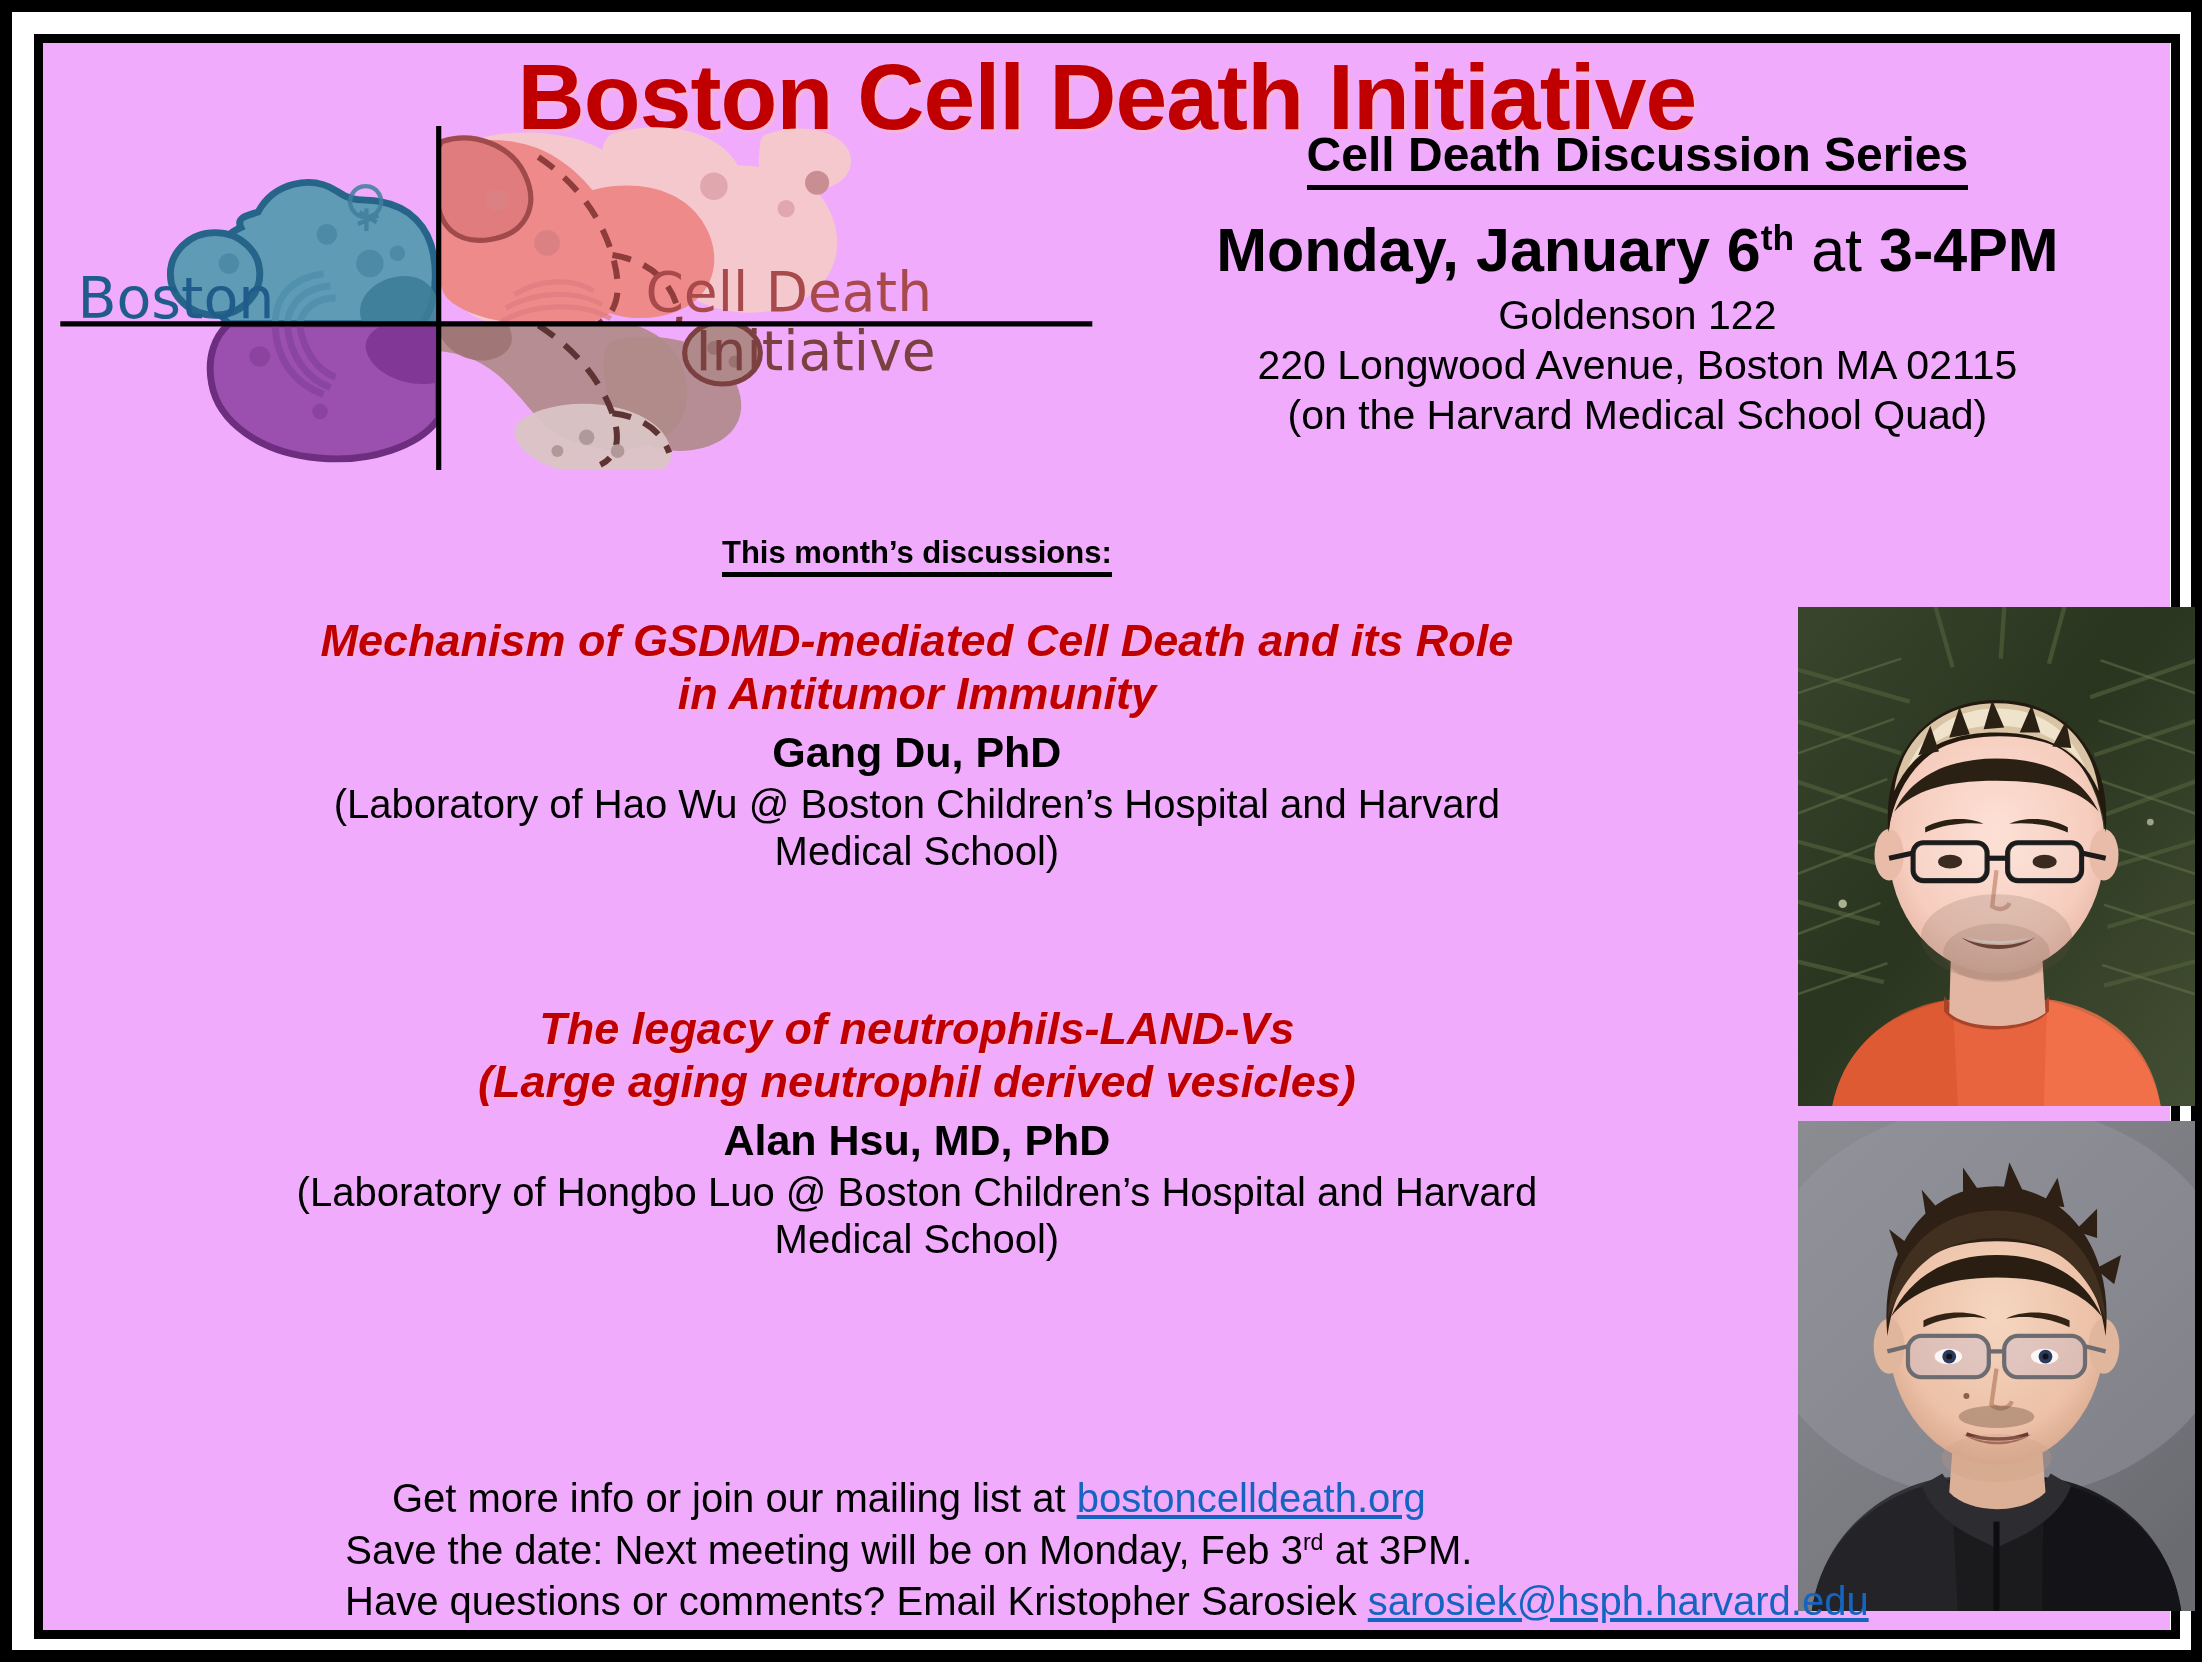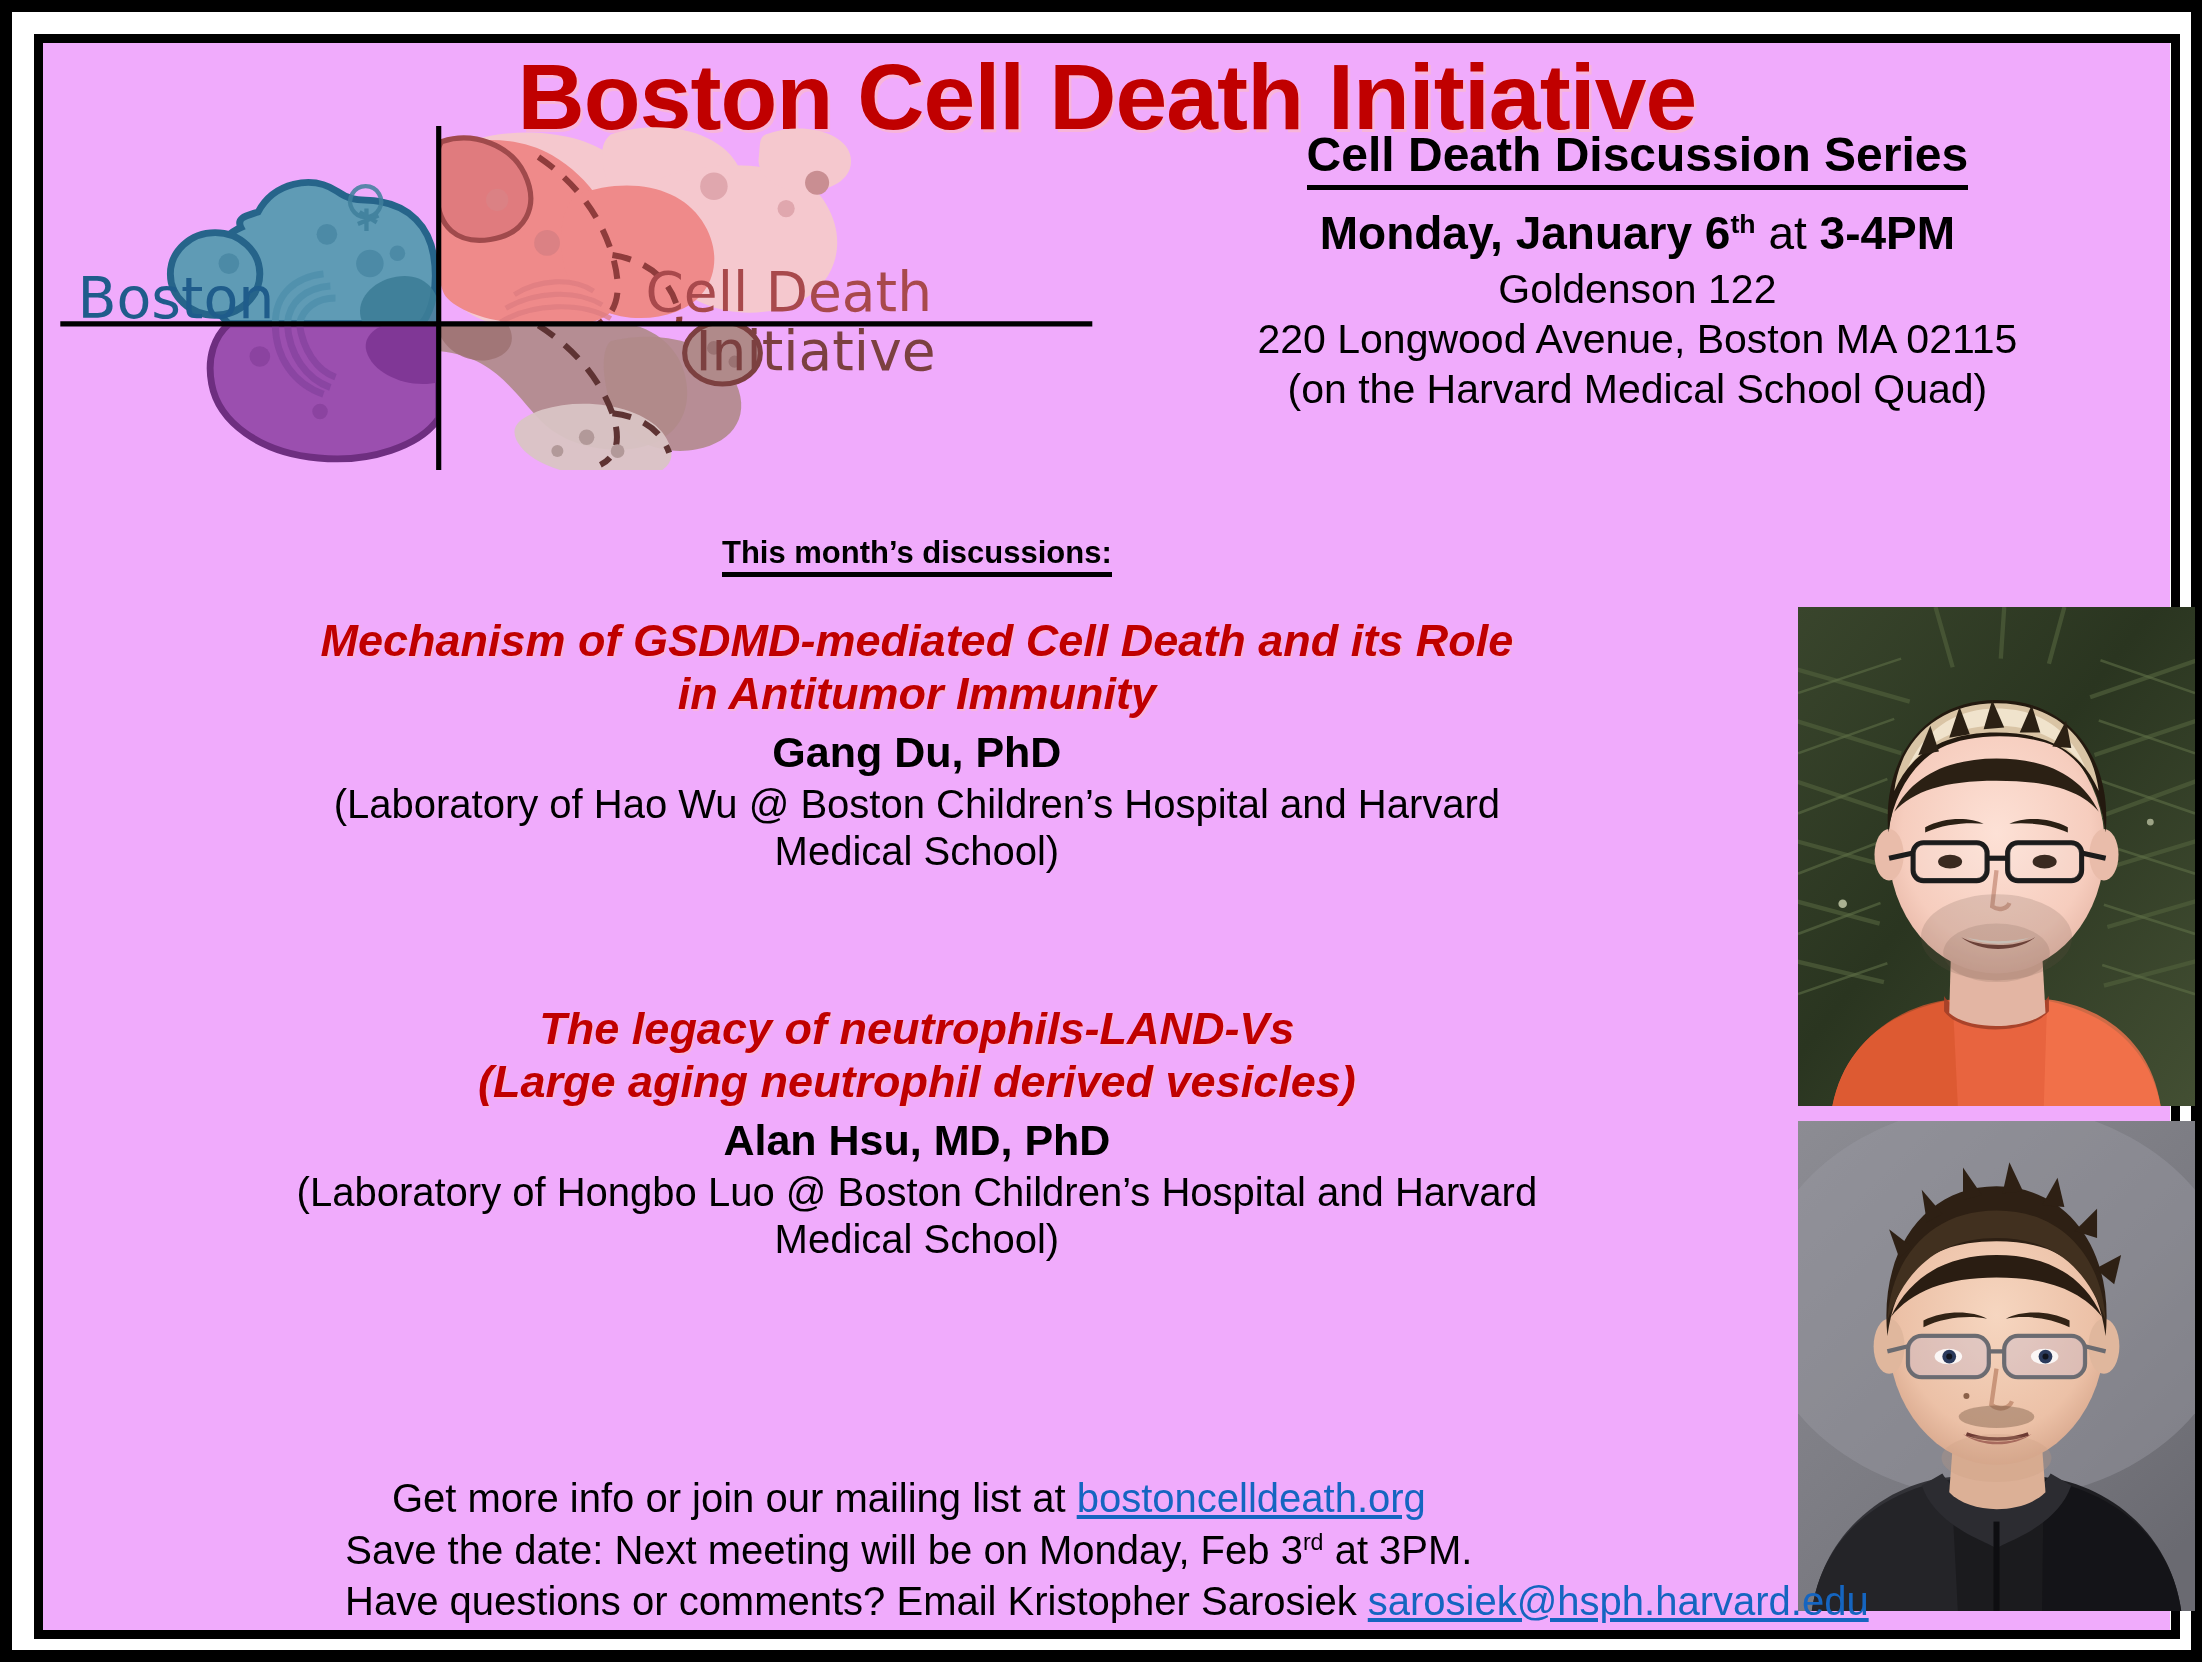--- a/index.html
+++ b/index.html
@@ -104,24 +104,25 @@
   #event-series-heading {
     font-size: 48px;
     font-weight: bold;
     line-height: 1.18;
     border-bottom: 5.2px solid #000;
     display: inline-block;
     padding-bottom: 1px;
     margin-bottom: 15.5px;
   }
   #event-datetime {
-    font-size: 46px;
+    font-size: 61px;
     font-weight: bold;
     line-height: 1.2;
     margin-bottom: 3.4px;
+    margin-top: 8px;
   }
   #event-datetime .plain { font-weight: normal; }
   #event-datetime sup { font-size: 0.58em; vertical-align: super; }
   .event-line {
     font-size: 41px;
     font-weight: normal;
     line-height: 1.22;
   }
 
   

